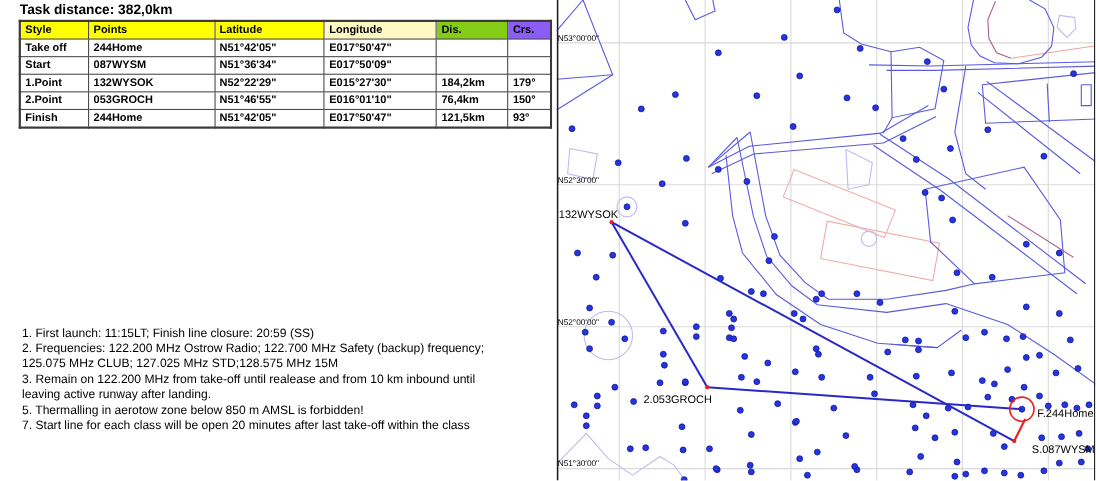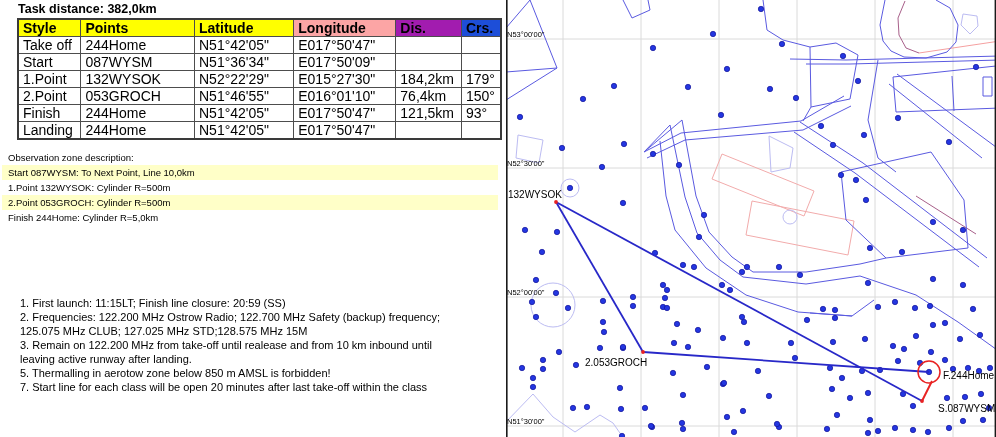--- a/index.html
+++ b/index.html
@@ -2,23 +2,23 @@
 <html><head>
 <meta charset="utf-8">
 <style>
   html,body{margin:0;padding:0;background:#ffffff;}
   #page{position:relative;width:996px;height:437px;overflow:hidden;
         font-family:"Liberation Sans",sans-serif;color:#000;background:#fff;}
   
   #left-panel{position:absolute;left:0;top:0;width:502px;height:437px;overflow:hidden;}
   #task-title{position:absolute;left:18px;top:2px;font-size:12.5px;font-weight:bold;white-space:nowrap;}
   #task-table{position:absolute;left:17px;top:18px;border-collapse:collapse;
-              font-size:14px;table-layout:fixed;}
+              font-size:10px;table-layout:fixed;}
   #task-table td,#task-table th{border:1px solid #4d4d4d;height:15px;padding:0 0 0 4px;
-              text-align:left;overflow:hidden;white-space:nowrap;font-weight:normal;}
+              text-align:left;overflow:hidden;white-space:nowrap;font-weight:bold;}
   #task-table{border:2px solid #3a3a3a;}
   #task-table thead th{font-weight:bold;}
   #obs-zone{position:absolute;left:2px;top:150px;width:496px;font-size:9.5px;line-height:15px;}
   #obs-zone .obs-line{height:15px;padding-left:6px;white-space:nowrap;}
   #instructions{position:absolute;left:20px;top:296px;width:498px;font-size:11px;line-height:14px;}
   #instructions .instr-line{height:14px;white-space:nowrap;}
   
   #map-wrap{position:absolute;left:506px;top:0;width:490px;height:437px;background:#fff;}
   svg text{font-family:"Liberation Sans",sans-serif;}
 </style>
@@ -27,23 +27,23 @@
 
 <div id="page">
   <div id="left-panel">
     <div id="task-title">Task distance: 382,0km</div>
     <table id="task-table">
       <thead>
           <tr>
             <th style="width: 59px; background: rgb(255, 255, 0);">Style</th>
             <th style="width: 115px; background: rgb(255, 255, 0);">Points</th>
             <th style="width: 99px; background: rgb(255, 255, 0); margin-left: 47px;">Latitude</th>
-            <th style="width: 101px; background: #fca5a5;">Longitude</th>
-            <th style="width: 62px; background: #a21caf;">Dis.</th>
-            <th style="width: 35px; background: #1d4ed8; margin-left: 23px;">Crs.</th>
+            <th style="width: 101px; background: #fef9c3;">Longitude</th>
+            <th style="width: 62px; background: #84cc16;">Dis.</th>
+            <th style="width: 35px; background: #8b5cf6; margin-left: 23px;">Crs.</th>
           </tr>
         </thead>
       <tbody>
           <tr>
             <td>Take off</td>
             <td>244Home</td>
             <td>N51°42'05"</td>
             <td>E017°50'47"</td>
             <td></td>
             <td></td>
@@ -73,37 +73,22 @@
             <td>150°</td>
           </tr>
           <tr>
             <td>Finish</td>
             <td>244Home</td>
             <td>N51°42'05"</td>
             <td>E017°50'47"</td>
             <td>121,5km</td>
             <td>93°</td>
           </tr>
-          <tr>
-            <td>Landing</td>
-            <td>244Home</td>
-            <td>N51°42'05"</td>
-            <td>E017°50'47"</td>
-            <td></td>
-            <td></td>
-          </tr>
         </tbody>
     </table>
-    <div id="obs-zone">
-      <div class="obs-line">Observation zone description:</div>
-    <div class="obs-line" style="background: rgb(255, 255, 200);">Start 087WYSM: To Next Point, Line 10,0km</div>
-        <div class="obs-line">1.Point 132WYSOK: Cylinder R=500m</div>
-        <div class="obs-line" style="background: rgb(255, 255, 200);">2.Point 053GROCH: Cylinder R=500m</div>
-        <div class="obs-line">Finish 244Home: Cylinder R=5,0km</div>
-      </div>
     <div id="instructions">
         <div class="instr-line">1. First launch: 11:15LT; Finish line closure: 20:59 (SS)</div>
         <div class="instr-line">2. Frequencies: 122.200 MHz Ostrow Radio; 122.700 MHz Safety (backup) frequency;</div>
         <div class="instr-line">125.075 MHz CLUB; 127.025 MHz STD;128.575 MHz 15M</div>
         <div class="instr-line">3. Remain on 122.200 MHz from take-off until realease and from 10 km inbound until</div>
         <div class="instr-line">leaving active runway after landing.</div>
         <div class="instr-line">5. Thermalling in aerotow zone below 850 m AMSL is forbidden!</div>
         <div class="instr-line">7. Start line for each class will be open 20 minutes after last take-off within the class</div>
       </div>
   </div>

